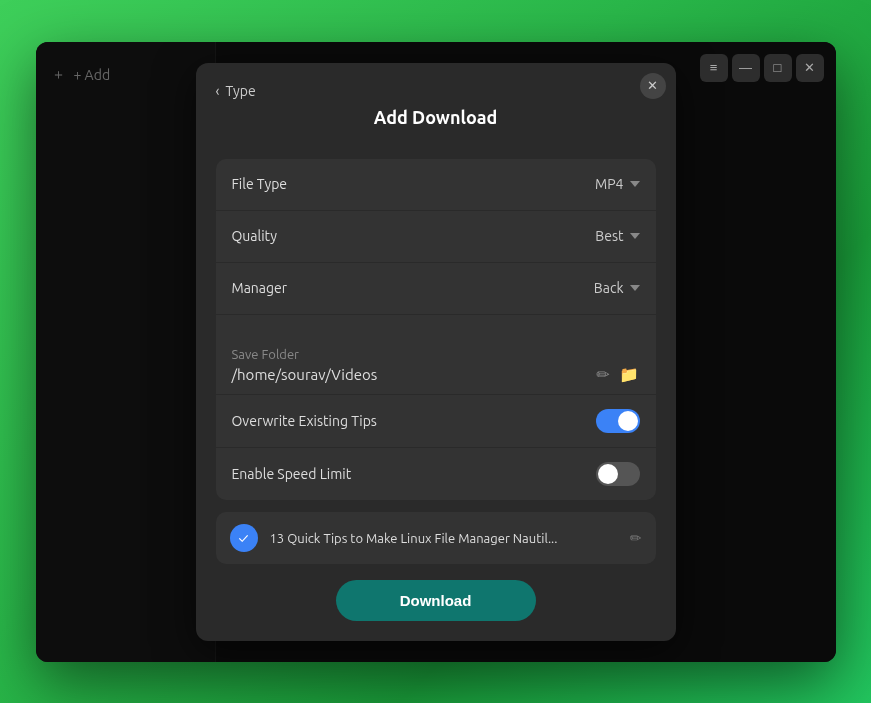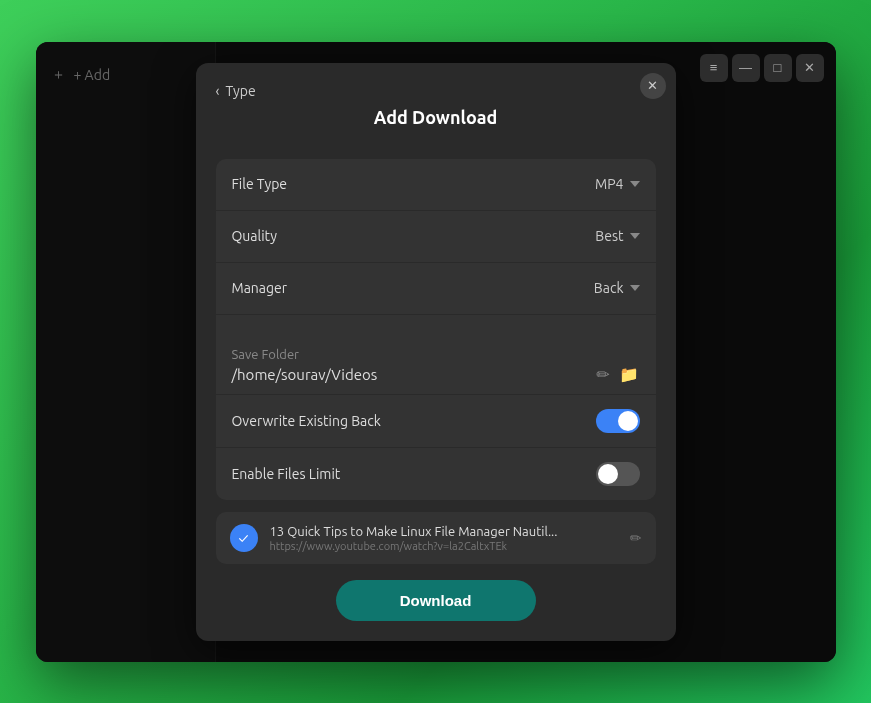--- a/index.html
+++ b/index.html
@@ -377,40 +377,39 @@
           <div class="save-folder-content">
             <span class="save-folder-path">/home/sourav/Videos</span>
             <div class="save-folder-icons">
               <span class="icon-btn">✏</span>
               <span class="icon-btn">📁</span>
             </div>
           </div>
         </div>
 
         <div class="option-row">
-          <span class="option-label">Overwrite Existing Back</span>
+          <span class="option-label">Overwrite Existing Tips</span>
           <div class="toggle on">
             <div class="toggle-knob"></div>
           </div>
         </div>
 
         <div class="option-row">
-          <span class="option-label">Enable Files Limit</span>
+          <span class="option-label">Enable Speed Limit</span>
           <div class="toggle off">
             <div class="toggle-knob"></div>
           </div>
         </div>
 
       </div>
 
       <div class="video-card">
         <div class="video-check">✓</div>
         <div class="video-info">
           <div class="video-title">13 Quick Tips to Make Linux File Manager Nautil...</div>
-          <div class="video-url">https://www.youtube.com/watch?v=la2CaltxTEk</div>
         </div>
         <span class="edit-icon">✏</span>
       </div>
 
       <button class="download-btn">Download</button>
 
     </div>
   </div>
 
 </div>

